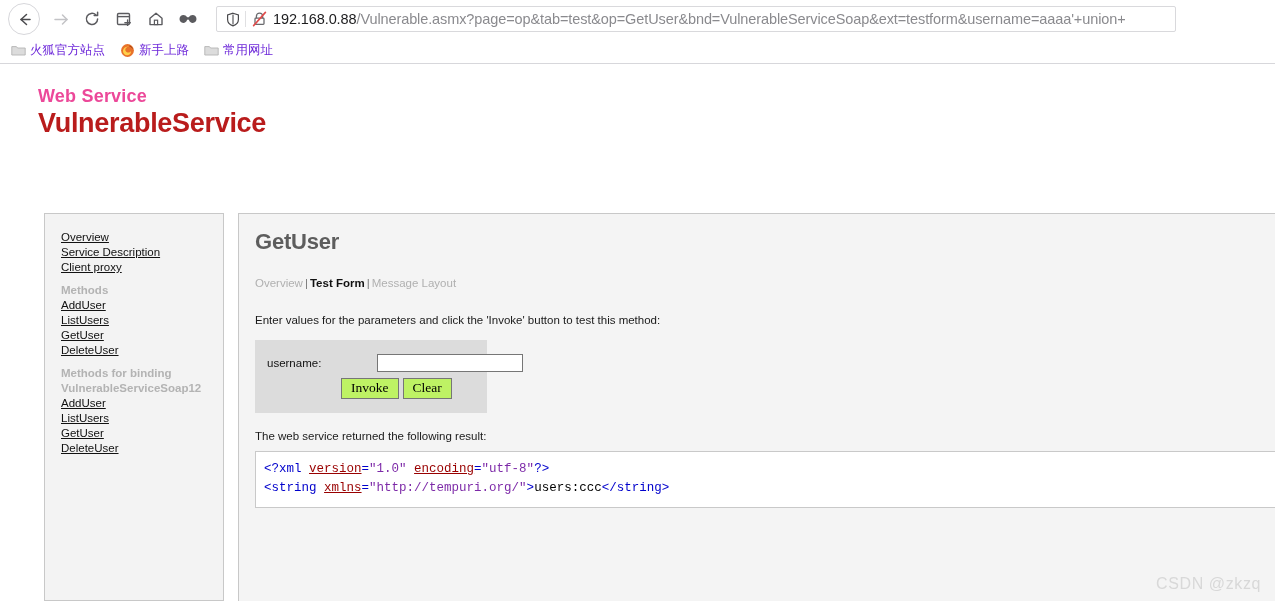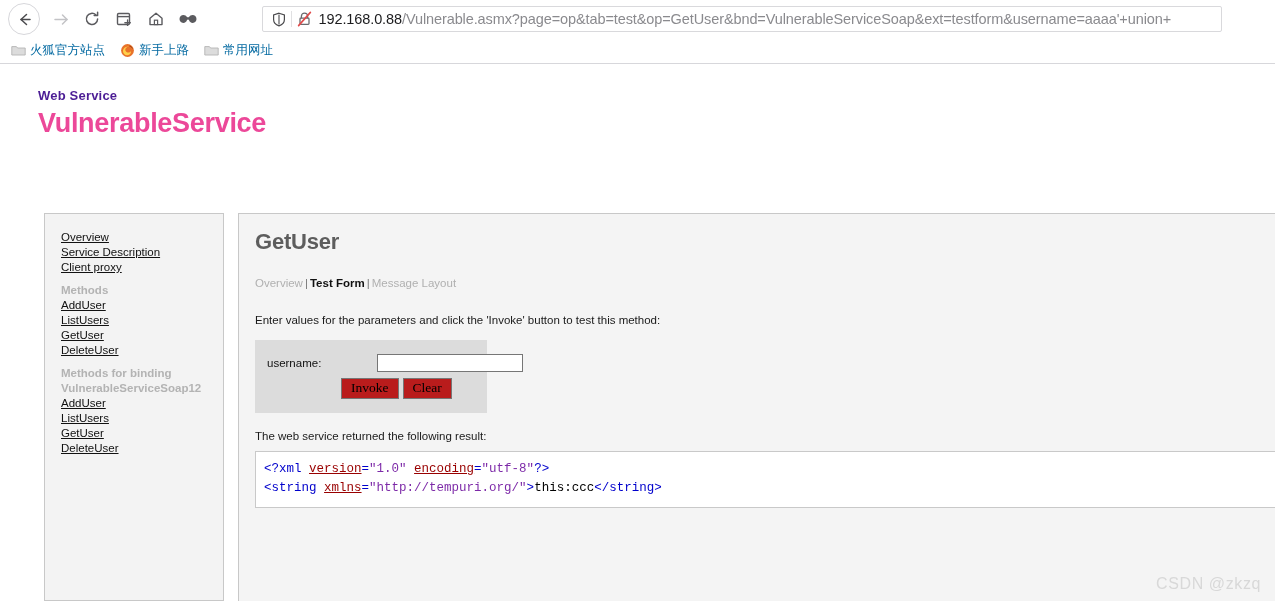--- a/index.html
+++ b/index.html
@@ -43,21 +43,21 @@
     width: 30px;
     height: 30px;
     margin-right: 4px;
   }
   .nav-btn.disabled { color: #c3c3c6; }
   .nav-btn svg { display: block; }
 
   #url-bar-wrap {
     flex: 1 1 auto;
     display: flex;
-    justify-content: center;
+    justify-content: flex-start;
     padding-left: 12px;
   }
   #url-bar {
     height: 26px;
     width: 960px;
     border: 1px solid #d9d9dc;
     border-radius: 2px;
     background: #ffffff;
     display: flex;
     align-items: center;
@@ -99,21 +99,21 @@
     padding: 0 10px;
     box-sizing: border-box;
     border-bottom: 1px solid #d7d7db;
     background: #ffffff;
   }
   .bookmark {
     display: flex;
     align-items: center;
     margin-right: 14px;
     font-size: 12.5px;
-    color: #0369a1;
+    color: #6d28d9;
     white-space: nowrap;
   }
   .bookmark .bm-icon {
     width: 16px;
     height: 16px;
     margin-right: 4px;
     display: flex;
     align-items: center;
     justify-content: center;
     flex: 0 0 auto;
@@ -125,30 +125,30 @@
     width: 1275px;
     height: 537px;
     background: #ffffff;
     overflow: hidden;
   }
 
   #page-header {
     padding: 24px 0 0 38px;
   }
   #ws-eyebrow {
-    font-size: 13px;
+    font-size: 18px;
     font-weight: bold;
-    color: #4c1d95;
+    color: #ec4899;
     letter-spacing: 0.2px;
     line-height: 16px;
   }
   #ws-title {
     font-size: 27px;
     font-weight: bold;
-    color: #ec4899;
+    color: #b91c1c;
     line-height: 34px;
     letter-spacing: -0.3px;
     margin-top: 2px;
   }
 
   #layout {
     position: absolute;
     left: 8px;
     top: 149px;
     width: 1275px;
@@ -260,21 +260,21 @@
   #button-row {
     margin-top: 6px;
     padding-left: 74px;
     display: flex;
     gap: 4px;
   }
   .form-btn {
     font-family: "Liberation Serif", serif;
     font-size: 13.5px;
     color: #000000;
-    background: #b91c1c;
+    background: #bef264;
     border: 1px solid #767676;
     padding: 1px 9px 2px 9px;
     line-height: 16px;
     cursor: pointer;
   }
 
   #result-label {
     margin-top: 16px;
     font-size: 11.5px;
     color: #1a1a1a;
@@ -460,18 +460,18 @@
         </div>
         <div id="button-row">
           <button class="form-btn">Invoke</button>
           <button class="form-btn">Clear</button>
         </div>
       </div>
 
       <div id="result-label">The web service returned the following result:</div>
 
       <div id="xml-box"><span class="xml-punct">&lt;?xml </span><span class="xml-attr">version</span><span class="xml-punct">=</span><span class="xml-value">"1.0"</span><span> </span><span class="xml-attr">encoding</span><span class="xml-punct">=</span><span class="xml-value">"utf-8"</span><span class="xml-punct">?&gt;</span>
-<span class="xml-punct">&lt;</span><span class="xml-punct">string</span><span> </span><span class="xml-attr">xmlns</span><span class="xml-punct">=</span><span class="xml-value">"http://tempuri.org/"</span><span class="xml-punct">&gt;</span><span class="xml-text">this:ccc</span><span class="xml-punct">&lt;/</span><span class="xml-punct">string</span><span class="xml-punct">&gt;</span></div>
+<span class="xml-punct">&lt;</span><span class="xml-punct">string</span><span> </span><span class="xml-attr">xmlns</span><span class="xml-punct">=</span><span class="xml-value">"http://tempuri.org/"</span><span class="xml-punct">&gt;</span><span class="xml-text">users:ccc</span><span class="xml-punct">&lt;/</span><span class="xml-punct">string</span><span class="xml-punct">&gt;</span></div>
 
       <div id="watermark">CSDN @zkzq</div>
     </div>
   </div>
 </div>
 
 </body></html>

